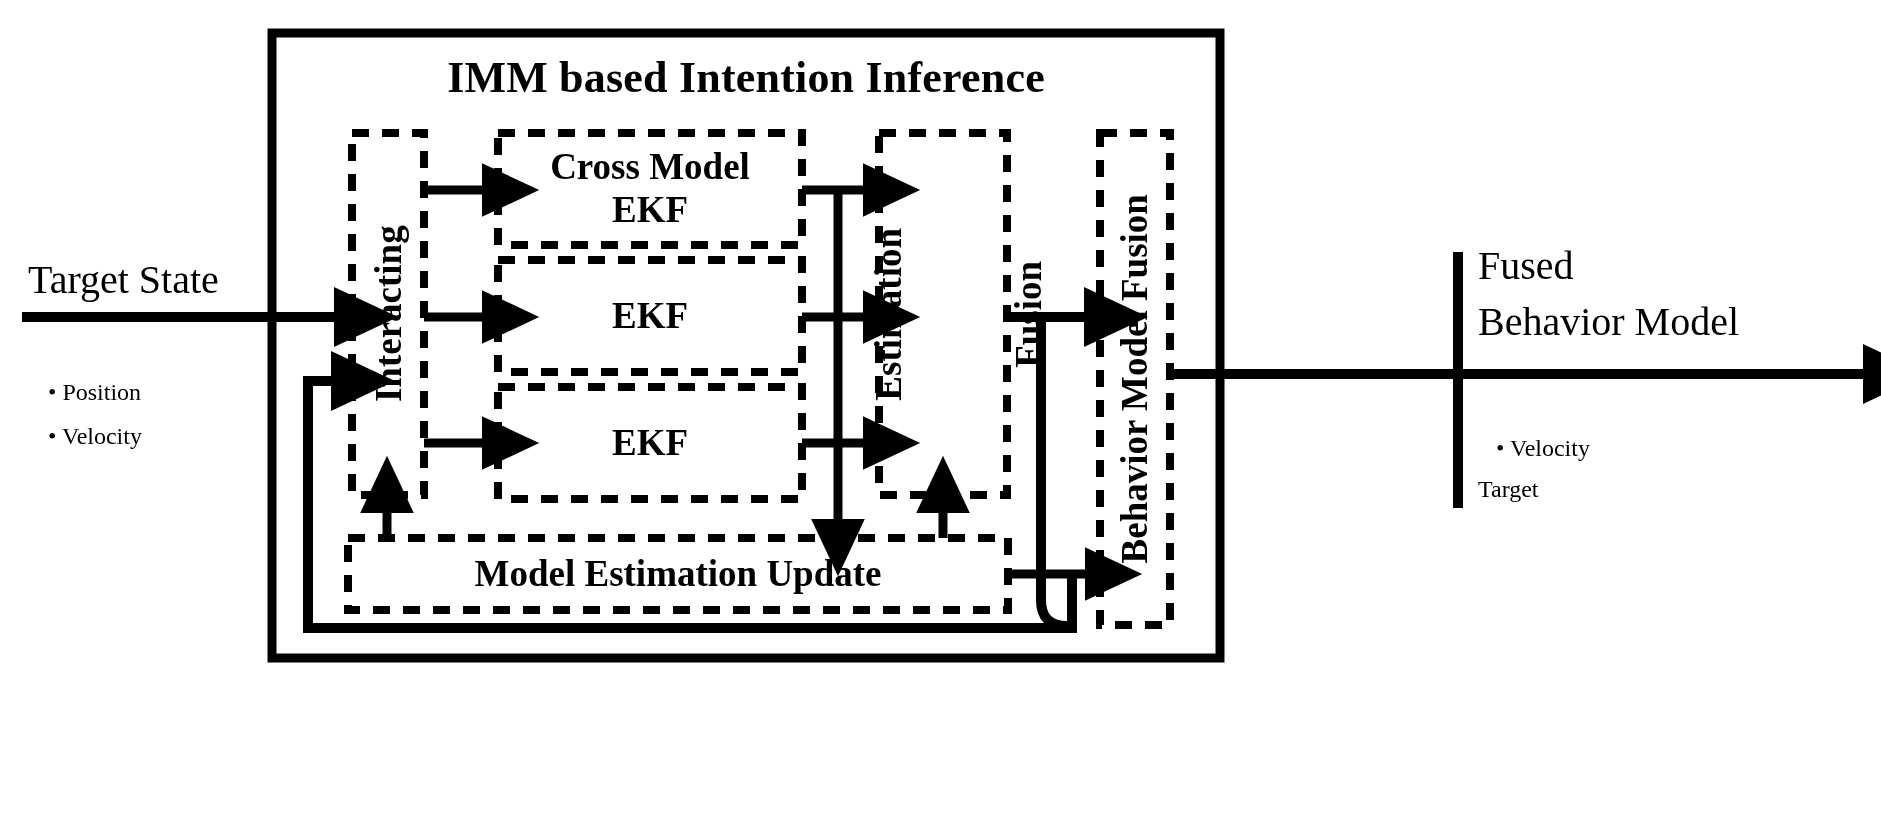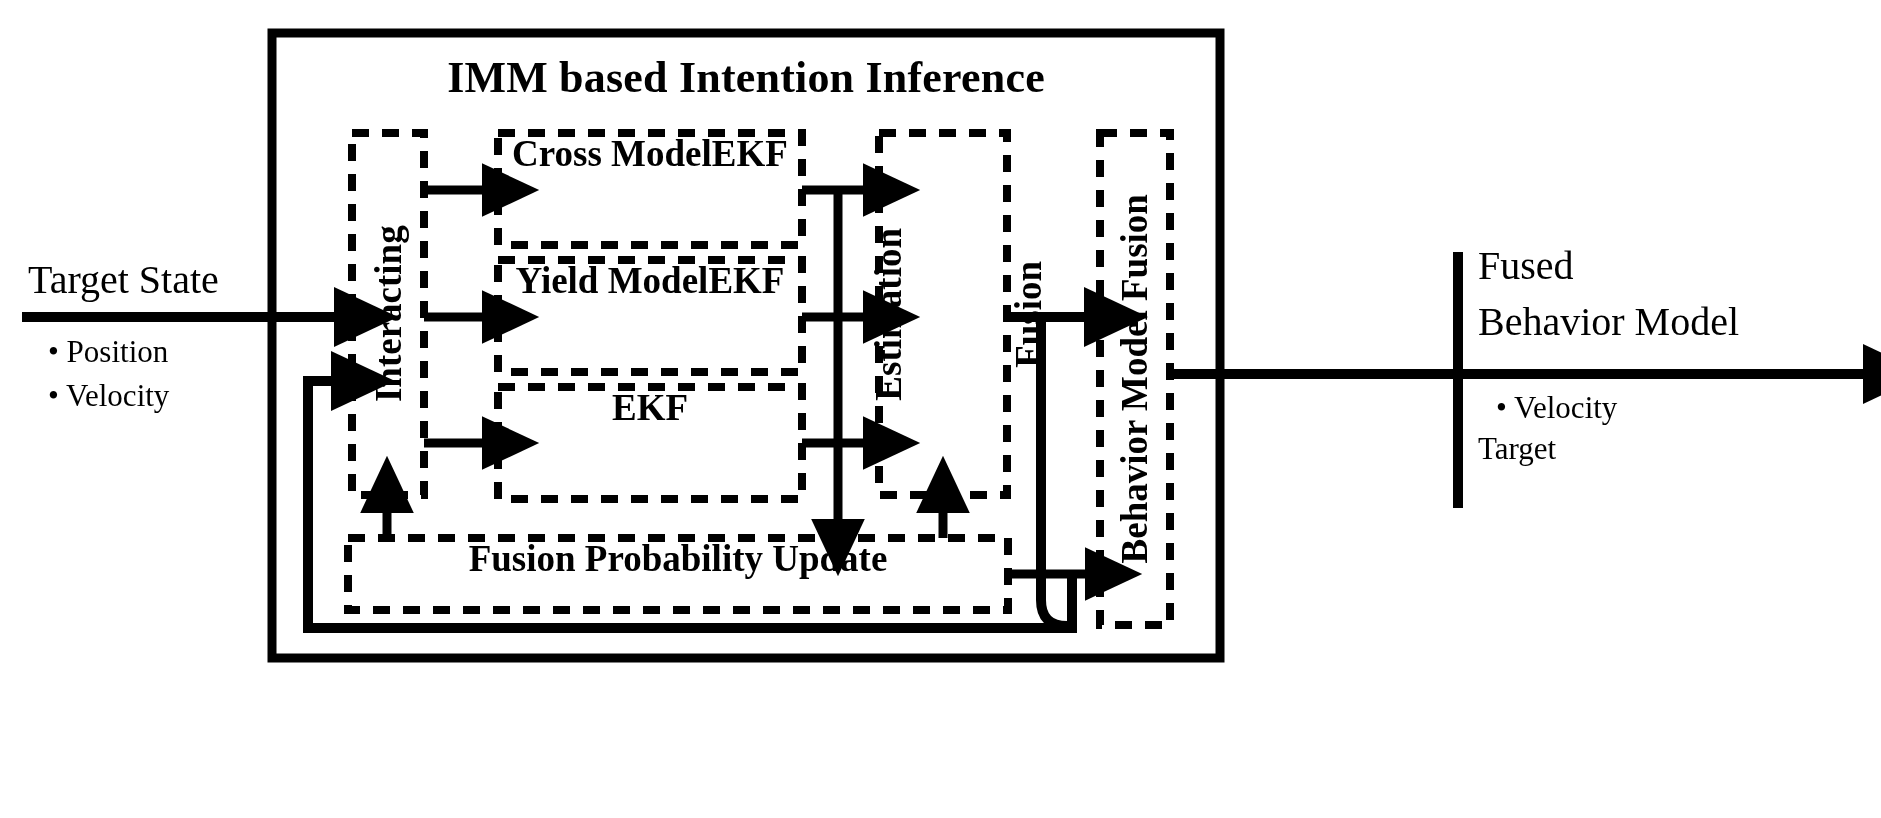--- a/index.html
+++ b/index.html
@@ -10,26 +10,26 @@
   .lbl{position:absolute;}
 
   
   .title{
     font-weight:bold;font-size:44px;letter-spacing:.2px;
     text-align:center;white-space:nowrap;
   }
 
   
   .sidelabel{font-size:40px;font-weight:normal;white-space:nowrap;line-height:1.12;}
-  .bullets{font-size:31px;font-weight:normal;line-height:1.36;white-space:nowrap;}
+  .bullets{font-size:24px;font-weight:normal;line-height:1.36;white-space:nowrap;margin-top:45px;}
 
   
   .boxtext{
     font-weight:bold;font-size:37px;line-height:1.16;text-align:center;
-    width:100%;display:flex;flex-direction:row;justify-content:center;height:100%;
+    width:100%;display:flex;flex-direction:column;align-items:center;justify-content:center;height:100%;
   }
   .modelbox{position:absolute;display:flex;align-items:center;justify-content:center;}
 
   
   .vert{
     position:absolute;display:flex;align-items:center;justify-content:center;
   }
   .vert .inner{
     transform:rotate(-90deg);
     white-space:nowrap;font-weight:bold;font-size:37px;line-height:1.12;text-align:center;
@@ -101,21 +101,20 @@
 
   <div class="modelbox" style="left:498px;top:133px;width:304px;height:112px;">
     <div class="boxtext">
       <span>Cross Model</span>
       <span>EKF</span>
     </div>
   </div>
 
   <div class="modelbox" style="left:498px;top:260px;width:304px;height:112px;">
     <div class="boxtext">
-      <span>Yield Model</span>
       <span>EKF</span>
     </div>
   </div>
 
   <div class="modelbox" style="left:498px;top:387px;width:304px;height:112px;">
     <div class="boxtext">
       <span>EKF</span>
     </div>
   </div>
 
@@ -123,21 +122,21 @@
     <span class="inner two">Estimation</span>
     <span class="inner two">Fusion</span>
   </div>
 
   <div class="vert" style="left:1100px;top:133px;width:70px;height:492px;">
     <span class="inner">Behavior Model Fusion</span>
   </div>
 
   <div class="modelbox" style="left:348px;top:538px;width:660px;height:72px;">
     <div class="boxtext">
-      <span>Fusion Probability Update</span>
+      <span>Model Estimation Update</span>
     </div>
   </div>
 
   <div class="lbl sidelabel" style="left:1478px;top:244px;">Fused</div>
   <div class="lbl sidelabel" style="left:1478px;top:300px;">Behavior Model</div>
   <div class="lbl bullets" style="left:1496px;top:387px;">• Velocity</div>
   <div class="lbl bullets" style="left:1478px;top:428px;">Target</div>
 
 </div>
 

